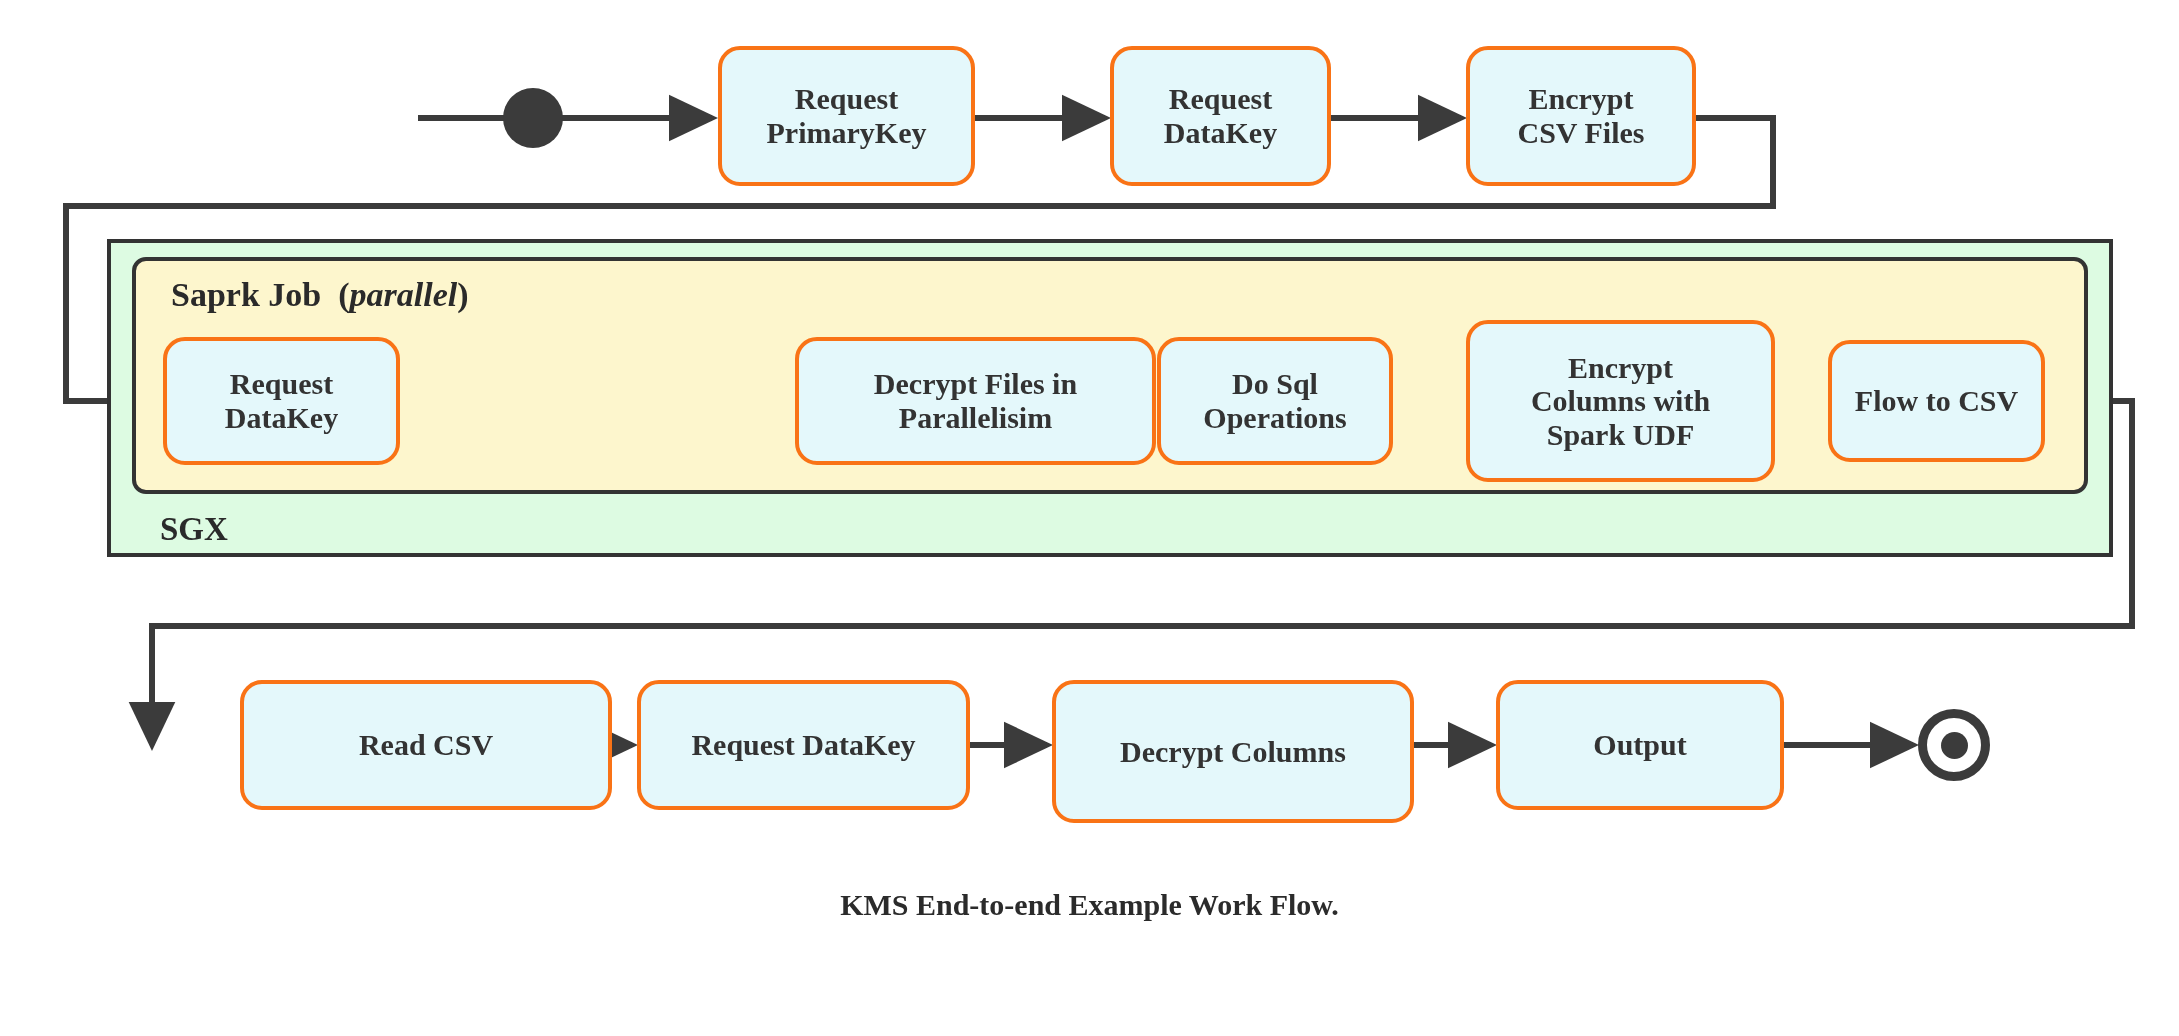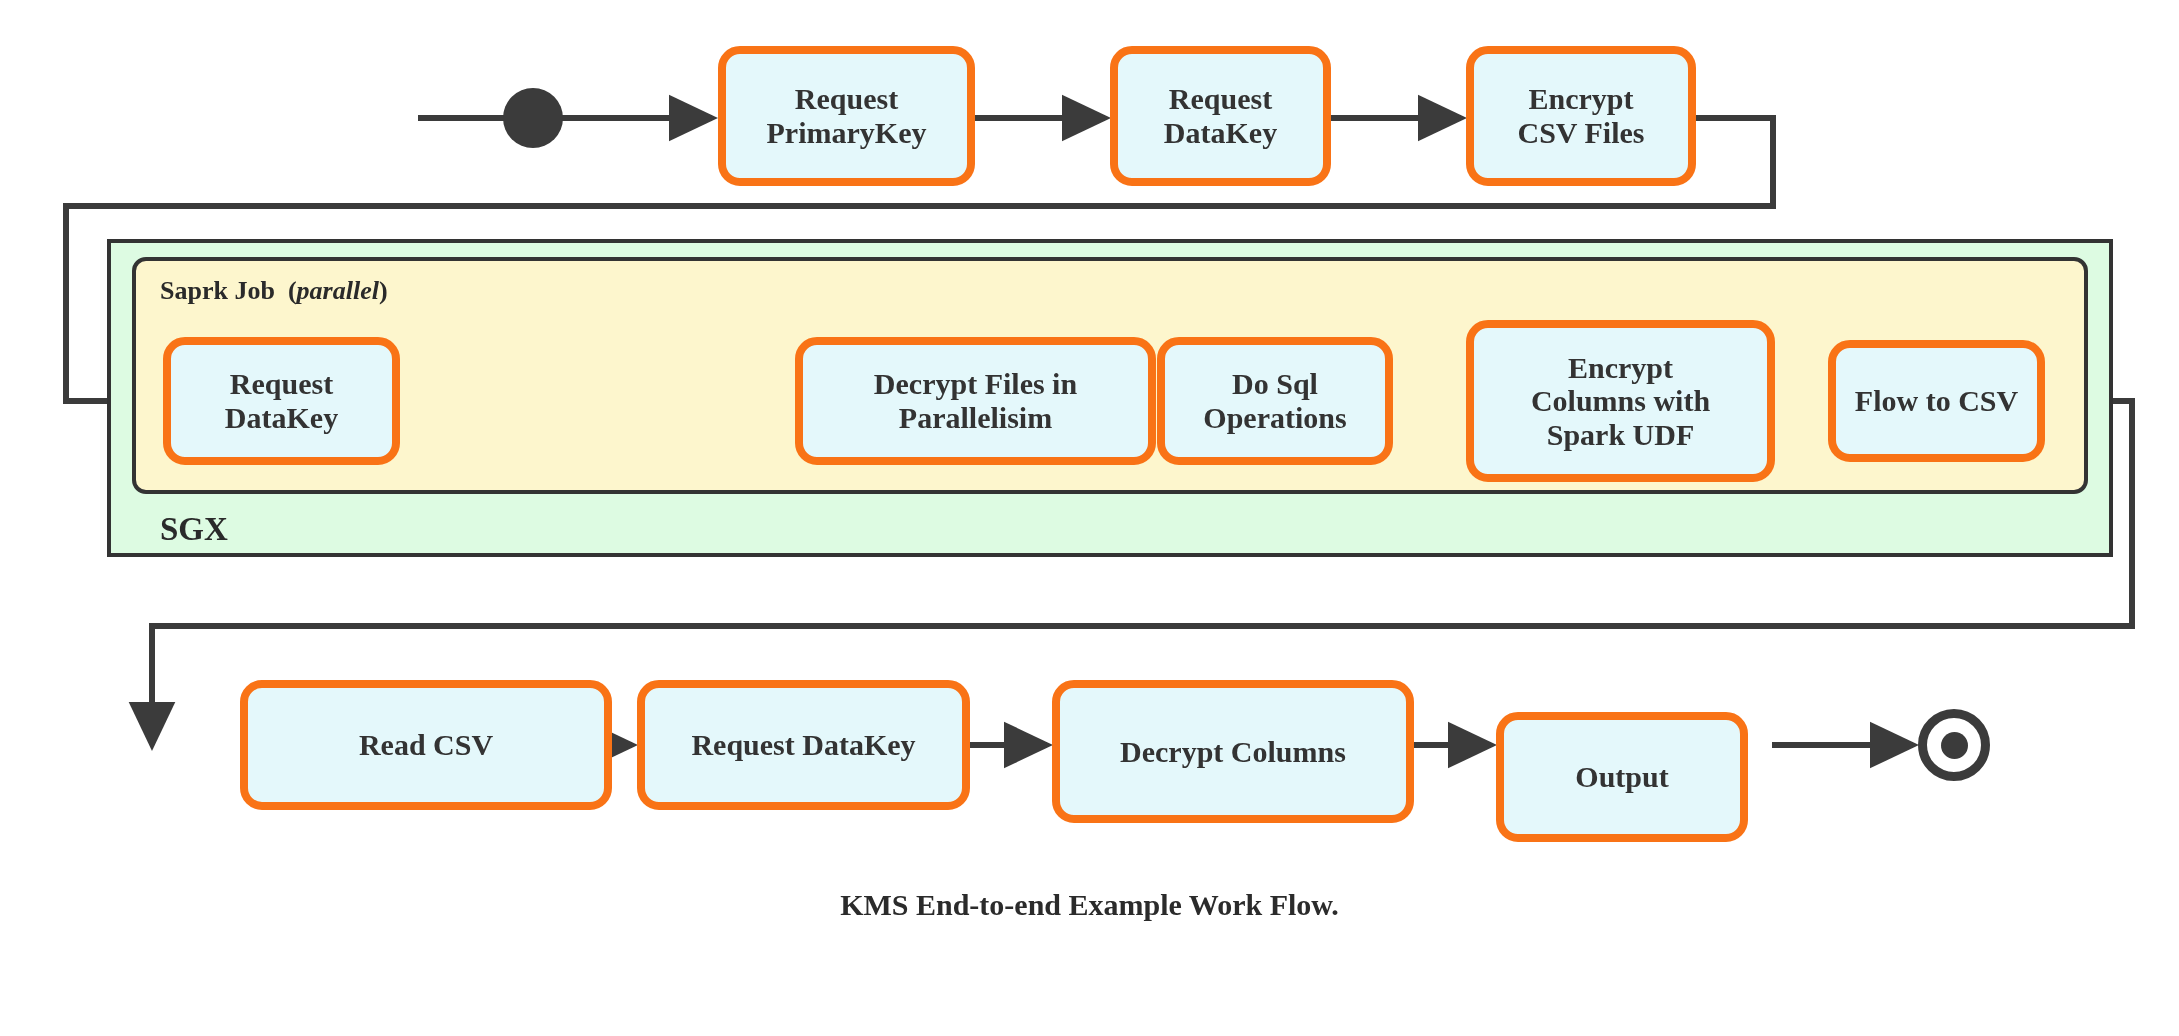--- a/index.html
+++ b/index.html
@@ -39,21 +39,21 @@
   .container-label {
     position: absolute;
     font-weight: bold;
     color: #2a2a2a;
     white-space: nowrap;
   }
   .node {
     position: absolute;
     box-sizing: border-box;
     background: #e4f8fb;
-    border: 8px solid #f97316;
+    border: 4px solid #f97316;
     border-radius: 22px;
     display: flex;
     align-items: center;
     justify-content: center;
     text-align: center;
     font-weight: bold;
     color: #333333;
     font-size: 30px;
     line-height: 1.12;
     padding: 2px 6px;
@@ -126,21 +126,21 @@
       <line x1="970" y1="745" x2="1047" y2="745" marker-end="url(#arrow)"></line>
       <line x1="1414" y1="745" x2="1491" y2="745" marker-end="url(#arrow)"></line>
       <line x1="1772" y1="745" x2="1913" y2="745" marker-end="url(#arrow)"></line>
     </g>
   </svg>
 
   <div class="container-box container-sgx" style="left:107px; top:239px; width:2006px; height:318px;"></div>
   <div class="container-label" style="left:160px; top:511px; font-size:33px;">SGX</div>
 
   <div class="container-box container-spark" style="left:132px; top:257px; width:1956px; height:237px;"></div>
-  <div class="container-label" style="left:160px; top:276px; font-size:26px;">
+  <div class="container-label" style="left:171px; top:276px; font-size:34px;">
     <span>Saprk Job</span><span>&nbsp; (</span><em style="font-style:italic;">parallel</em><span>)</span>
   </div>
 
   <div class="start-node" style="left:503px; top:88px; width:60px; height:60px;"></div>
 
   <div class="node" style="left:718px; top:46px; width:257px; height:140px;">
     <span class="node-label">Request
 PrimaryKey</span>
   </div>
   <div class="node" style="left:1110px; top:46px; width:221px; height:140px;">
@@ -175,21 +175,21 @@
 
   <div class="node" style="left:240px; top:680px; width:372px; height:130px;font-family:Liberation Serif, serif;">
     <span class="node-label">Read CSV</span>
   </div>
   <div class="node" style="left:637px; top:680px; width:333px; height:130px;">
     <span class="node-label">Request DataKey</span>
   </div>
   <div class="node" style="left:1052px; top:680px; width:362px; height:143px;">
     <span class="node-label">Decrypt Columns</span>
   </div>
-  <div class="node" style="left:1496px; top:712px; width:252px; height:130px;">
+  <div class="node" style="left:1496px; top:680px; width:288px; height:130px;">
     <span class="node-label">Output</span>
   </div>
 
   <div class="end-node-outer" style="left:1918px; top:709px; width:72px; height:72px;">
     <div class="end-node-inner"></div>
   </div>
 
   <div class="caption" style="left:0; top:888px;">KMS End-to-end Example Work Flow.</div>
 
 </div>

